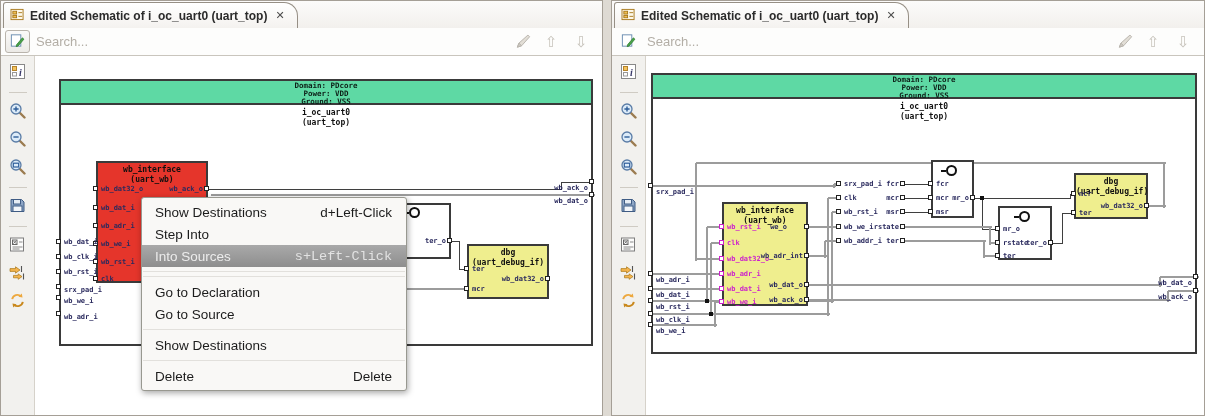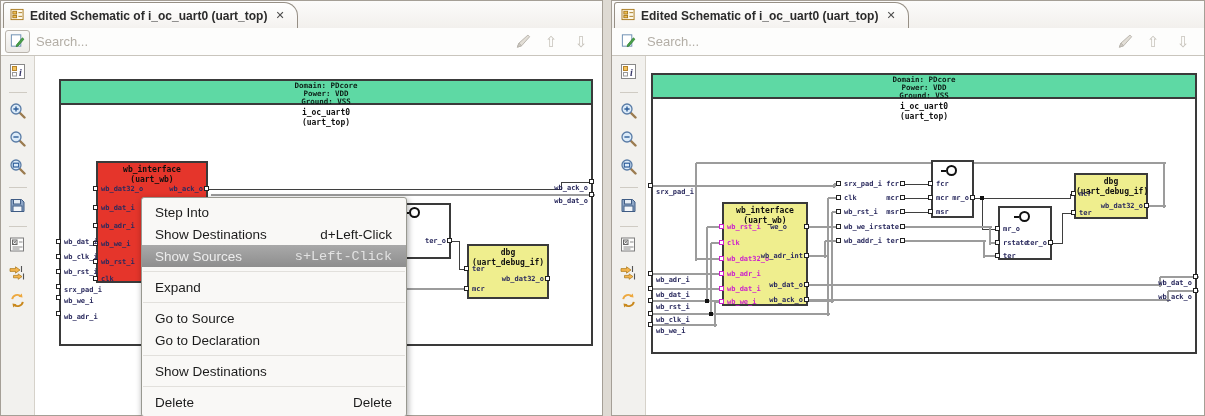--- a/index.html
+++ b/index.html
@@ -212,43 +212,39 @@
       <div class="pin" style="left: 55px; top: 310px;"></div>
       <div class="plabel" style="left: 63px; top: 312px;">wb_adr_i</div>
       <div class="pin" style="left: 588px; top: 178px;"></div>
       <div class="plabel" style="left: 502px; top: 183px; width: 85px; text-align: right;">wb_ack_o</div>
       <div class="pin" style="left: 588px; top: 191px;"></div>
       <div class="plabel" style="left: 502px; top: 196px; width: 85px; text-align: right;">wb_dat_o</div>
     </div>
   <div class="menulayer" id="menuHost">
       <div class="ctxmenu" style="left: 140px; top: 196px; width: 266px;">
         <div class="mi">
+          <span>Show Destinations</span>
+          <span class="sc">d+Left-Click</span>
+        </div>
+        <div class="mi">
           <span>Step Into</span>
           <span class="sc"></span>
         </div>
-        <div class="mi">
-          <span>Show Destinations</span>
-          <span class="sc">d+Left-Click</span>
-        </div>
         <div class="mi hl">
-          <span>Show Sources</span>
+          <span>Into Sources</span>
           <span class="sc">s+Left-Click</span>
         </div>
+        <div class="msep"></div>
         <div class="msep"></div>
         <div class="mi">
-          <span>Expand</span>
+          <span>Go to Declaration</span>
           <span class="sc"></span>
         </div>
-        <div class="msep"></div>
         <div class="mi">
           <span>Go to Source</span>
-          <span class="sc"></span>
-        </div>
-        <div class="mi">
-          <span>Go to Declaration</span>
           <span class="sc"></span>
         </div>
         <div class="msep"></div>
         <div class="mi">
           <span>Show Destinations</span>
           <span class="sc"></span>
         </div>
         <div class="msep"></div>
         <div class="mi">
           <span>Delete</span>

